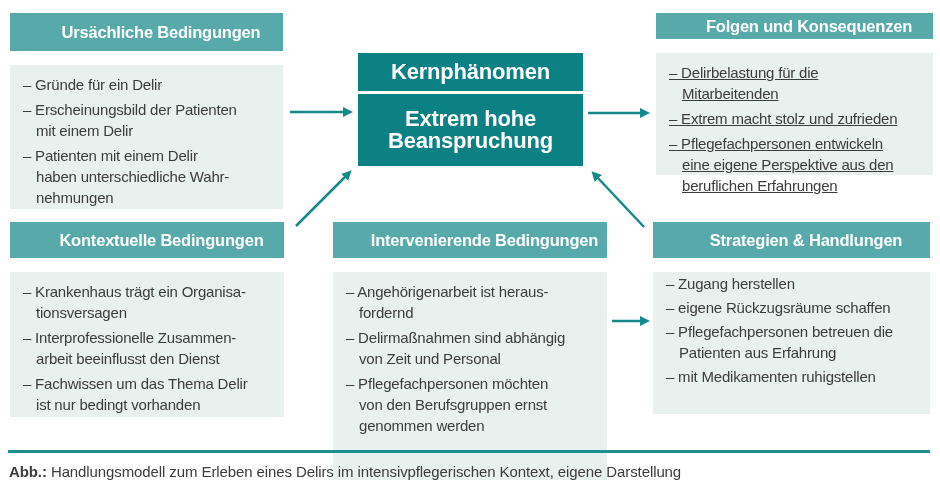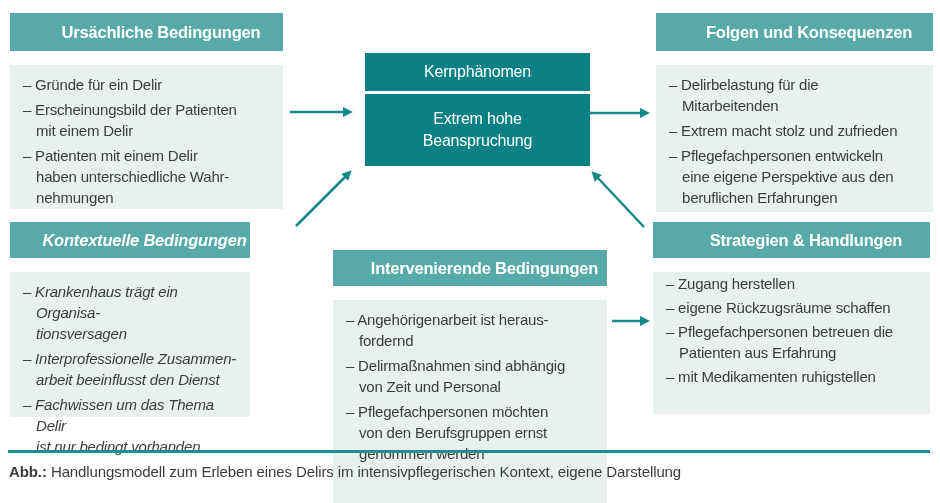--- a/index.html
+++ b/index.html
@@ -28,24 +28,23 @@
     padding:9px 10px 0 13px;
     font-size:15px;line-height:21px;letter-spacing:-0.2px;
   }
   .panel-body .item{
     white-space:pre-line;
     padding-left:13px;text-indent:-13px;
     margin-bottom:4px;
   }
   .core-box{
     position:absolute;background:var(--core_bg);color:var(--header_text);
-    font-weight:normal;font-size:16px;letter-spacing:-0.2px;line-height:22px;
+    font-weight:bold;font-size:22px;letter-spacing:-0.2px;line-height:22px;
     display:flex;align-items:center;justify-content:center;text-align:center;
     white-space:pre-line;
-    margin-left:7px;
   }
   .arrow-layer{position:absolute;left:0;top:0;pointer-events:none;}
   .arrow-layer line{stroke:var(--arrow);stroke-width:2.5;}
   #ah path{fill:var(--arrow);}
   .caption-rule{
     position:absolute;left:8px;top:450px;width:922px;height:2.5px;background:var(--rule);
   }
   .caption{
     position:absolute;left:9px;top:463px;width:920px;
     font-size:15px;letter-spacing:-0.1px;
@@ -63,49 +62,49 @@
       <div class="item">– Gründe für ein Delir</div>
       <div class="item">– Erscheinungsbild der Patienten
 mit einem Delir</div>
       <div class="item">– Patienten mit einem Delir
 haben unterschiedliche Wahr-
 nehmungen</div>
     </div>
   </div>
 
   <div class="panel" style="left:656px;top:13px;width:277px;">
-    <div class="panel-header" style="height:38px;">Folgen und Konsequenzen</div>
-    <div class="panel-body" style="height:147px;">
+    <div class="panel-header" style="height:26px;">Folgen und Konsequenzen</div>
+    <div class="panel-body" style="height:122px;text-decoration:underline;">
       <div class="item">– Delirbelastung für die
 Mitarbeitenden</div>
       <div class="item">– Extrem macht stolz und zufrieden</div>
       <div class="item">– Pflegefachpersonen entwickeln
 eine eigene Perspektive aus den
 beruflichen Erfahrungen</div>
     </div>
   </div>
 
   <div class="core-box" style="left:358px;top:53px;width:225px;height:38px;">Kernphänomen</div>
   <div class="core-box" style="left:358px;top:94px;width:225px;height:72px;">Extrem hohe
 Beanspruchung</div>
 
-  <div class="panel" style="left:10px;top:222px;width:240px;font-style:italic;">
+  <div class="panel" style="left:10px;top:222px;width:274px;">
     <div class="panel-header" style="height:36px;">Kontextuelle Bedingungen</div>
     <div class="panel-body" style="height:145px;">
       <div class="item">– Krankenhaus trägt ein Organisa-
 tionsversagen</div>
       <div class="item">– Interprofessionelle Zusammen-
 arbeit beeinflusst den Dienst</div>
       <div class="item">– Fachwissen um das Thema Delir
 ist nur bedingt vorhanden</div>
     </div>
   </div>
 
   <div class="panel" style="left:333px;top:222px;width:274px;">
-    <div class="panel-header" style="height:36px;margin-top:28px;">Intervenierende Bedingungen</div>
+    <div class="panel-header" style="height:36px;">Intervenierende Bedingungen</div>
     <div class="panel-body" style="height:208px;">
       <div class="item">– Angehörigenarbeit ist heraus-
 fordernd</div>
       <div class="item">– Delirmaßnahmen sind abhängig
 von Zeit und Personal</div>
       <div class="item">– Pflegefachpersonen möchten
 von den Berufsgruppen ernst
 genommen werden</div>
     </div>
   </div>

